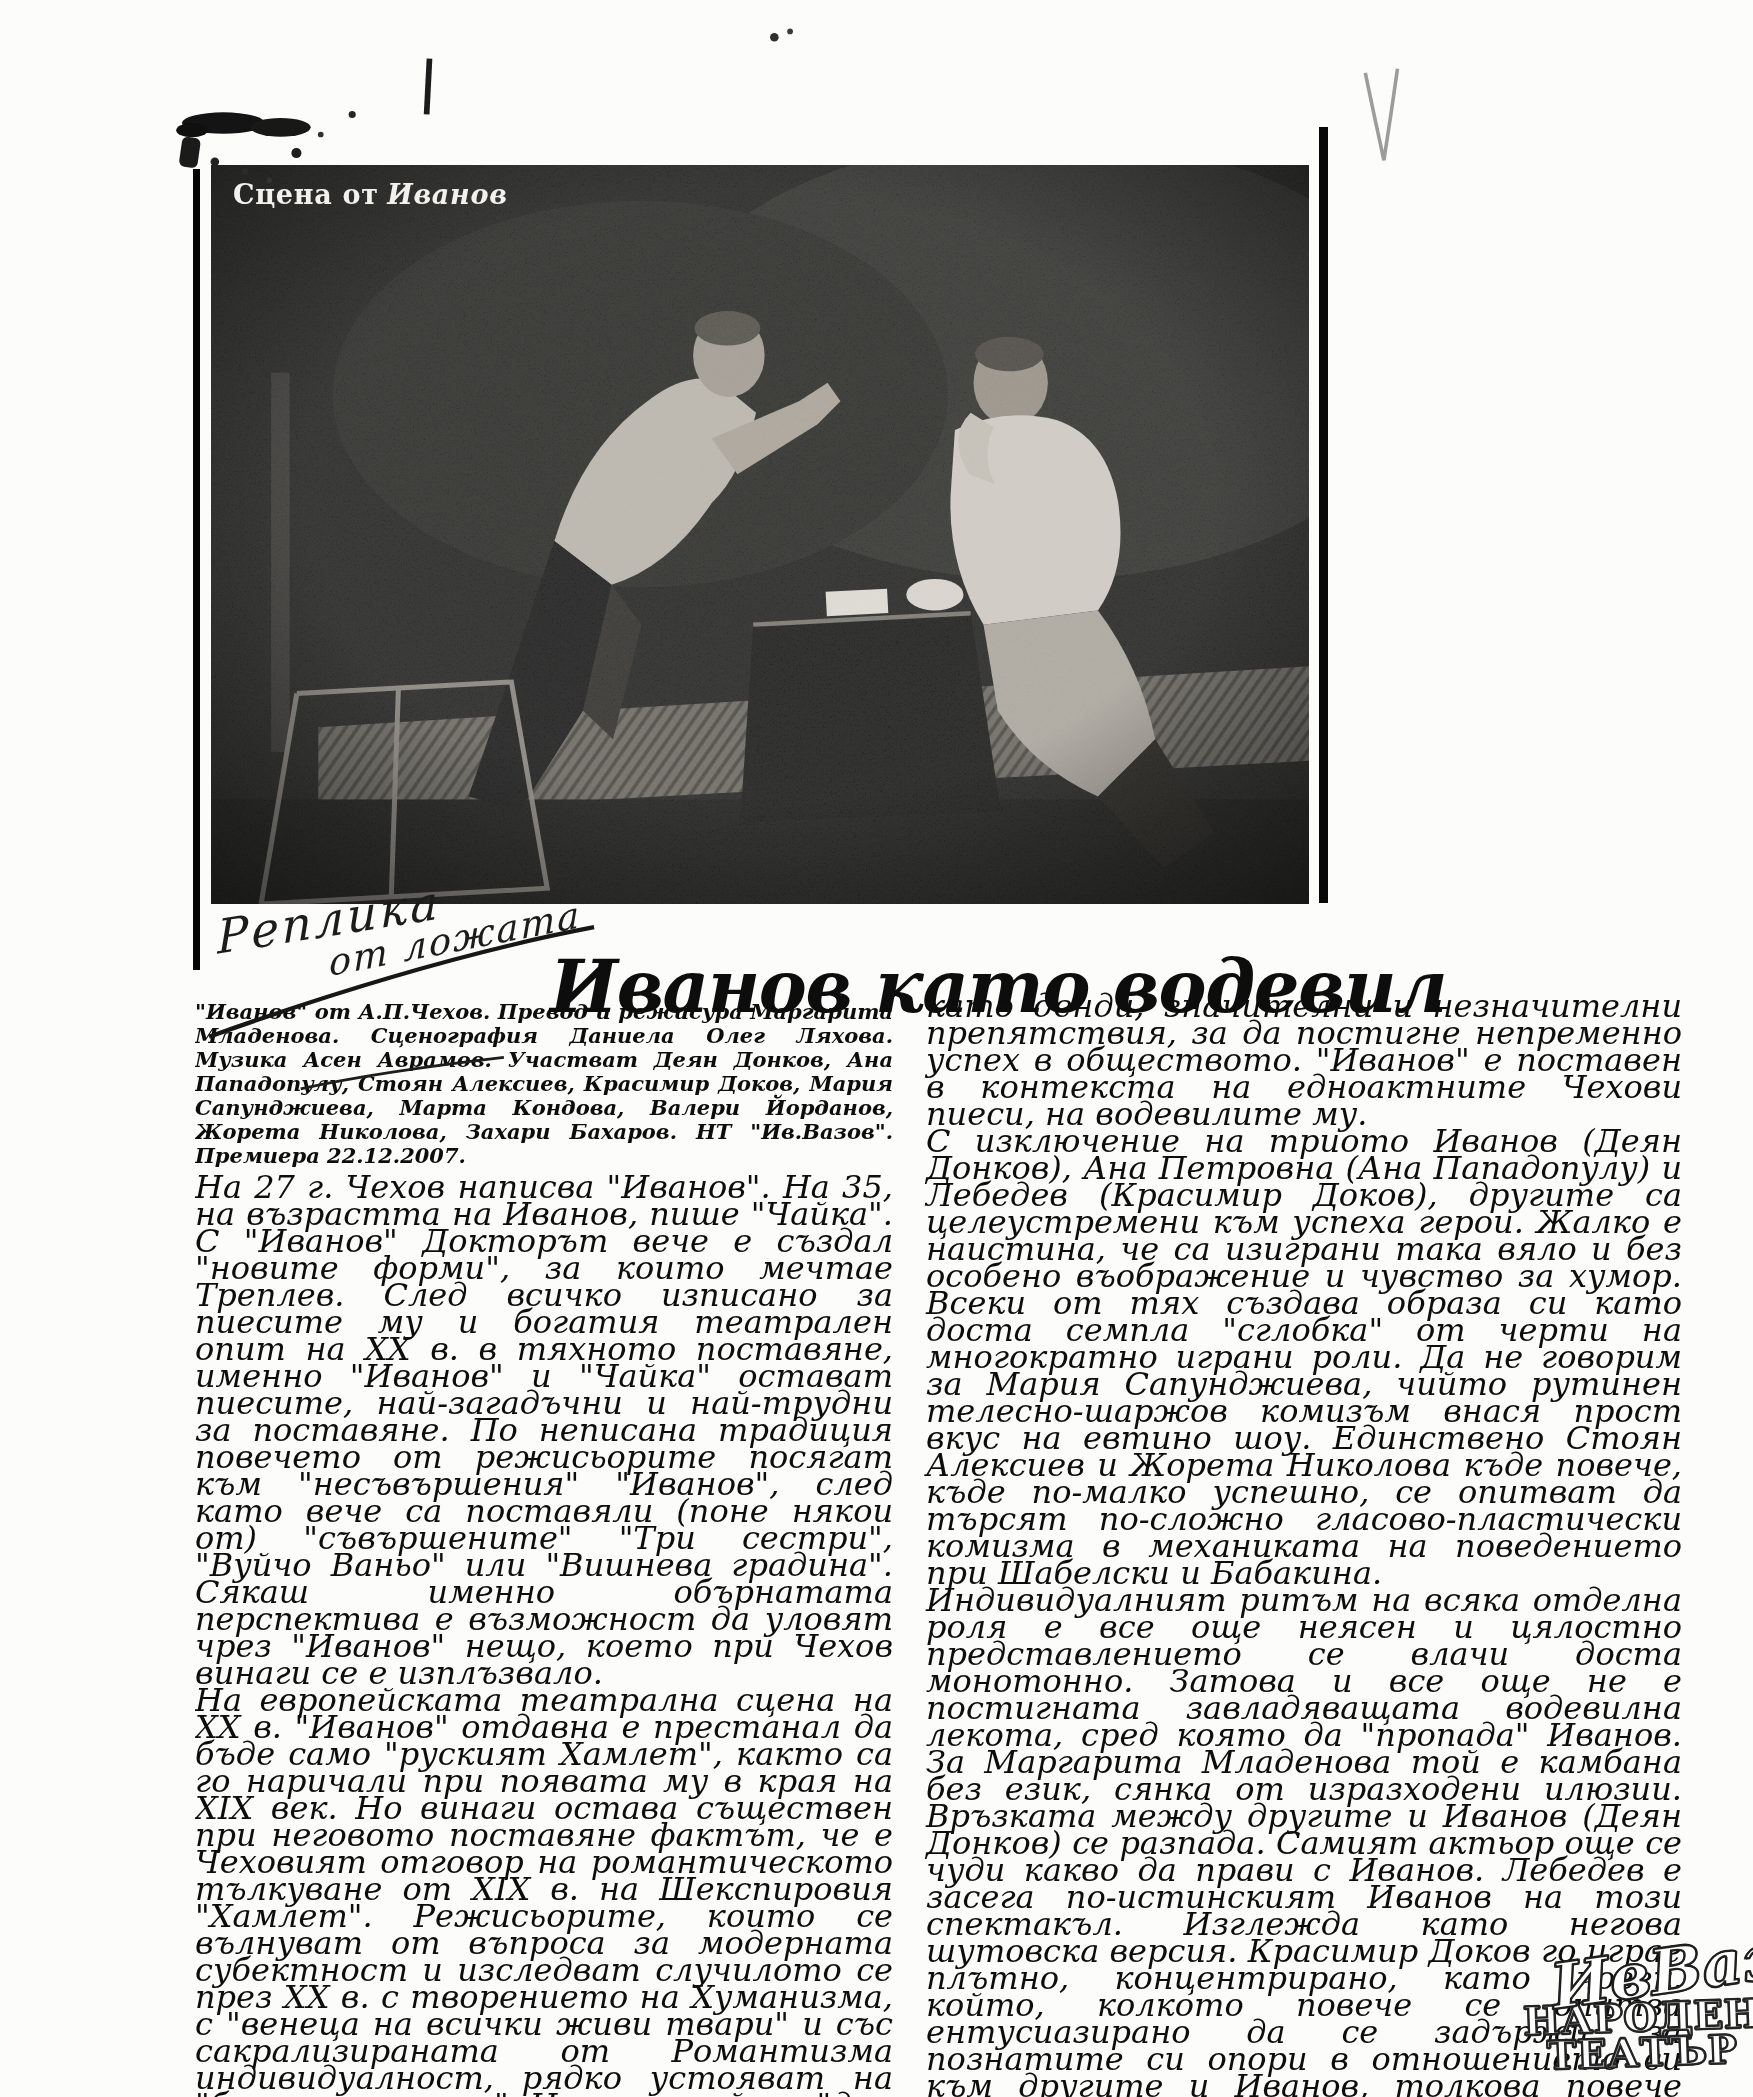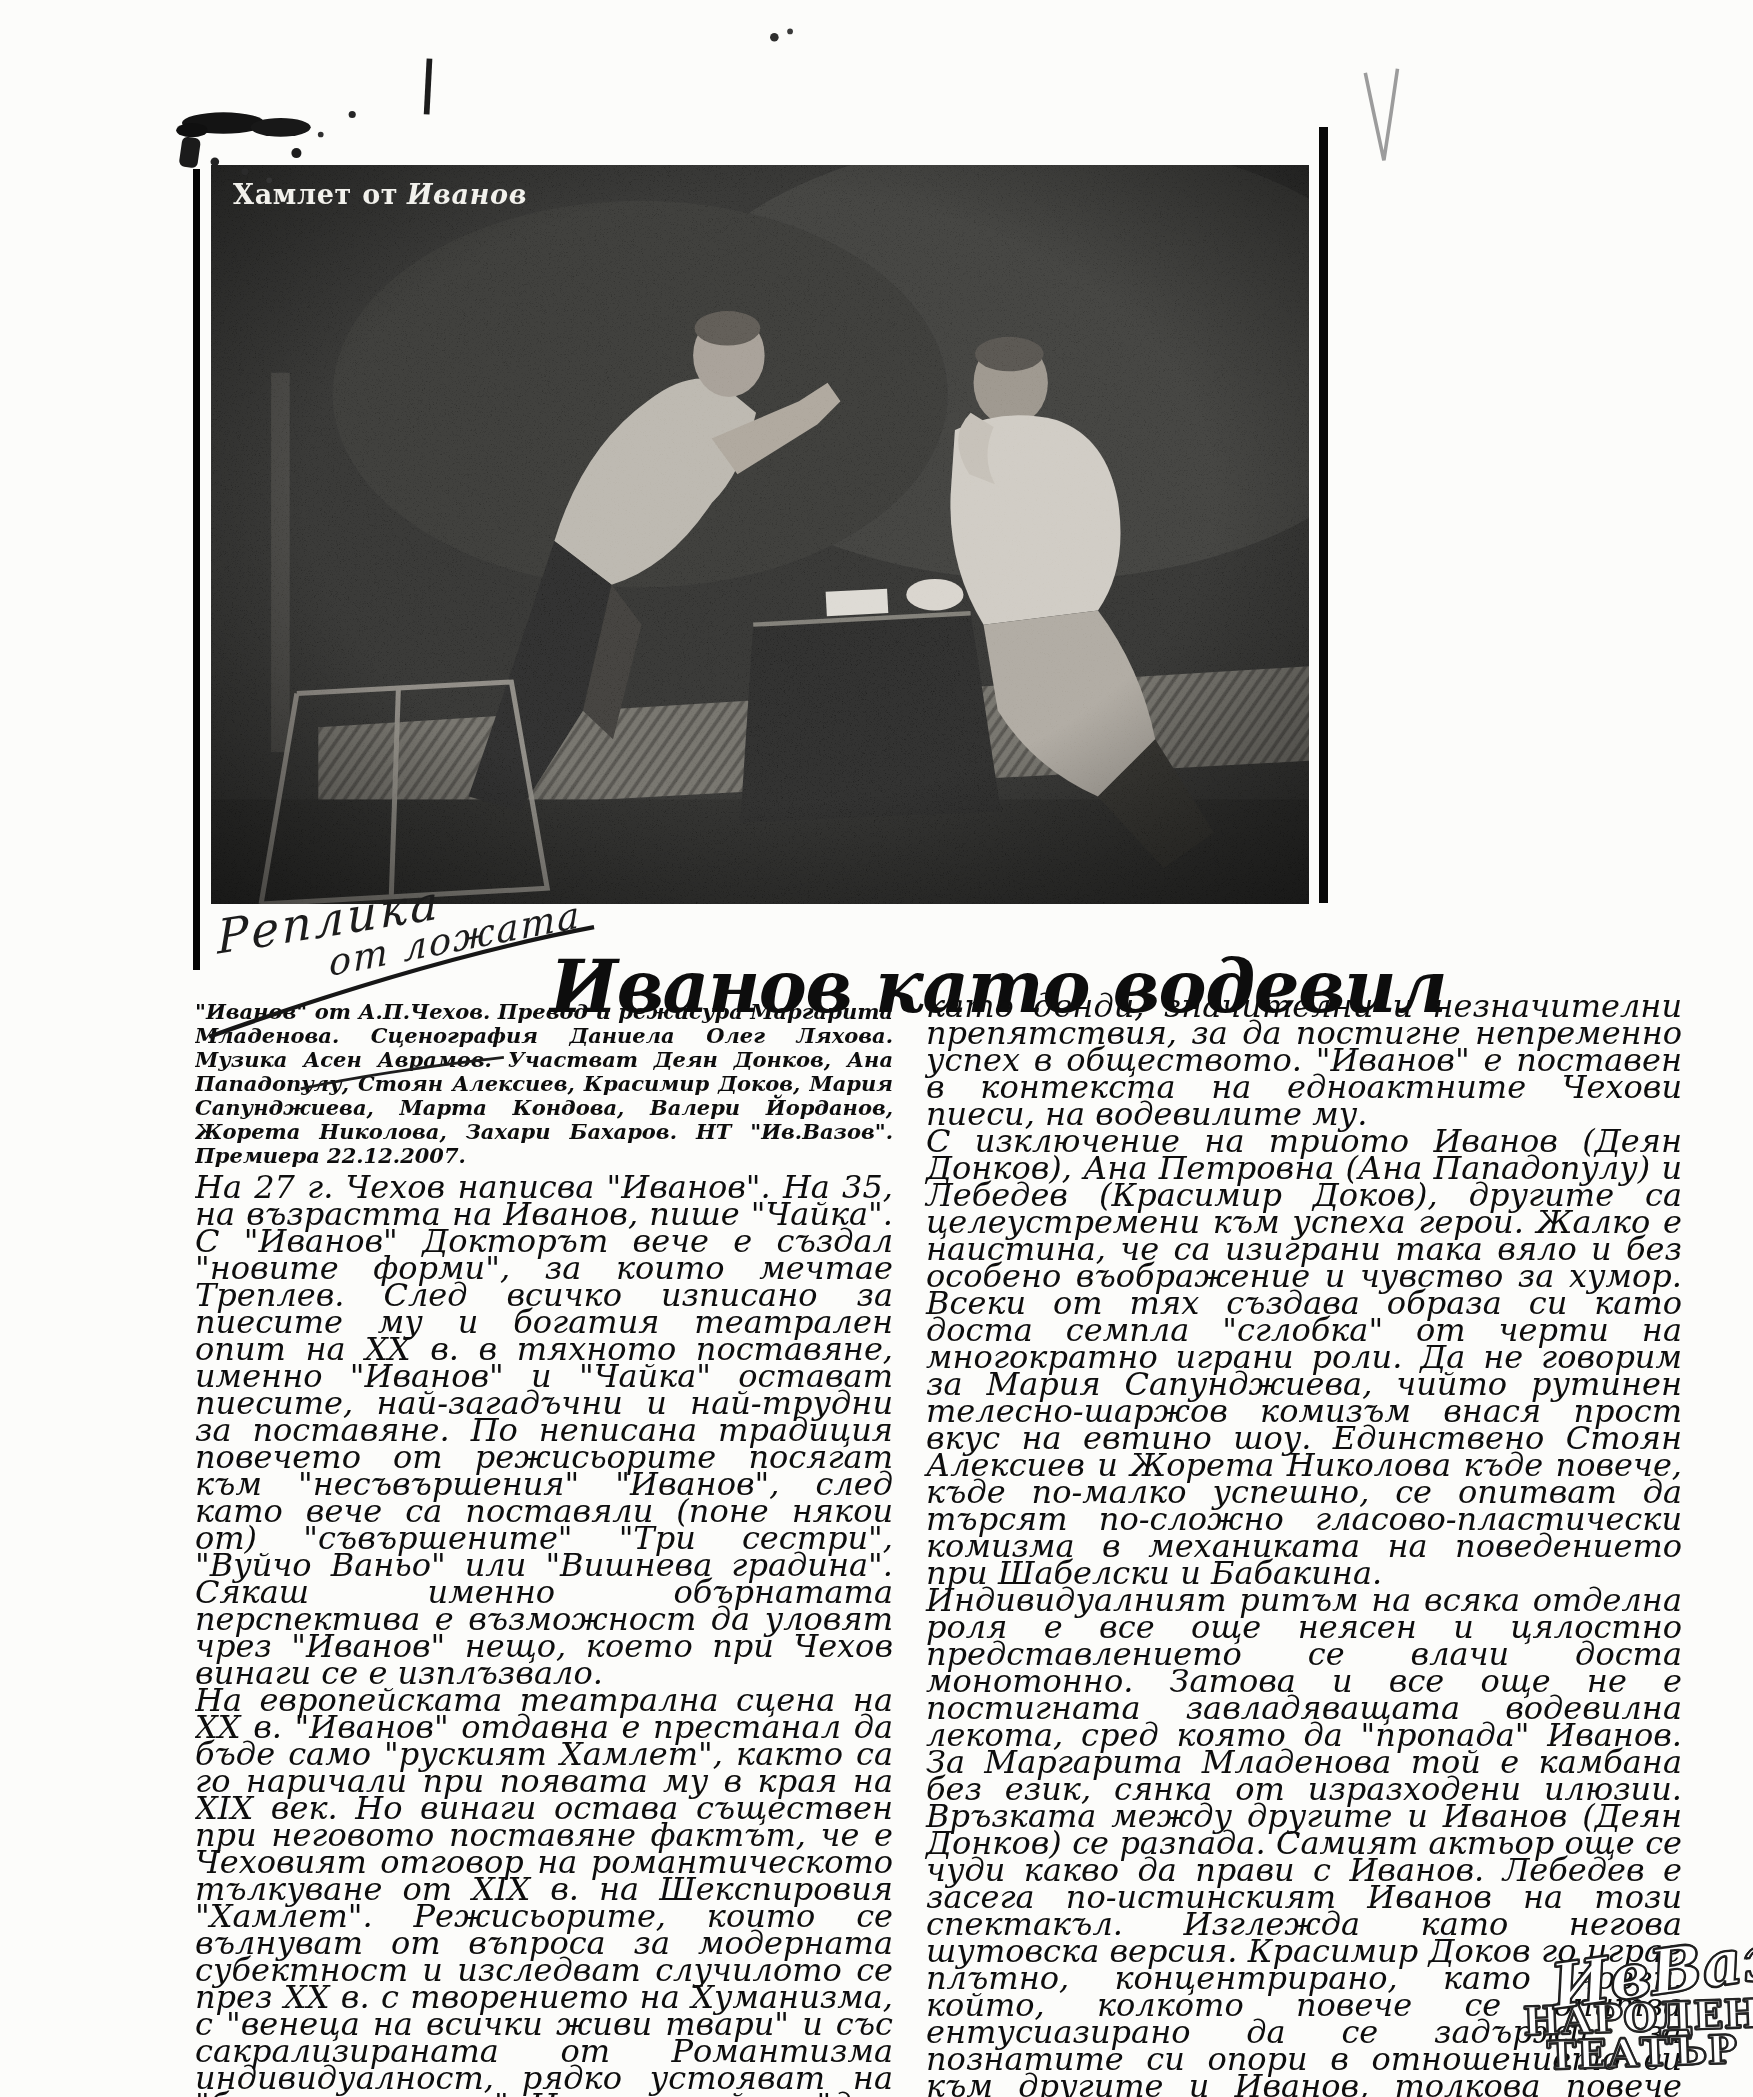--- a/index.html
+++ b/index.html
@@ -114,21 +114,21 @@
       <polyline points="120,738 420,722 470,1010 70,1032"></polyline>
       <line x1="120" y1="738" x2="70" y2="1032"></line>
       <line x1="262" y1="730" x2="252" y2="1022"></line>
     </g>
     <rect width="1535" height="1032" filter="url(#grain)" opacity="0.16"></rect>
     <rect width="1535" height="1032" fill="url(#vg)"></rect>
   </svg>
 </div>
 
 <div class="photo-caption">
-  <span>Хамлет от</span><span class="cap-title">Иванов</span>
+  <span>Сцена от</span><span class="cap-title">Иванов</span>
 </div>
 
 <div class="handwriting">
   <div class="hw-line1">Реплика</div>
   <div class="hw-line2">от ложата</div>
 </div>
 
 <h1 class="headline">Иванов като водевил</h1>
 
 <div class="col col-left">

